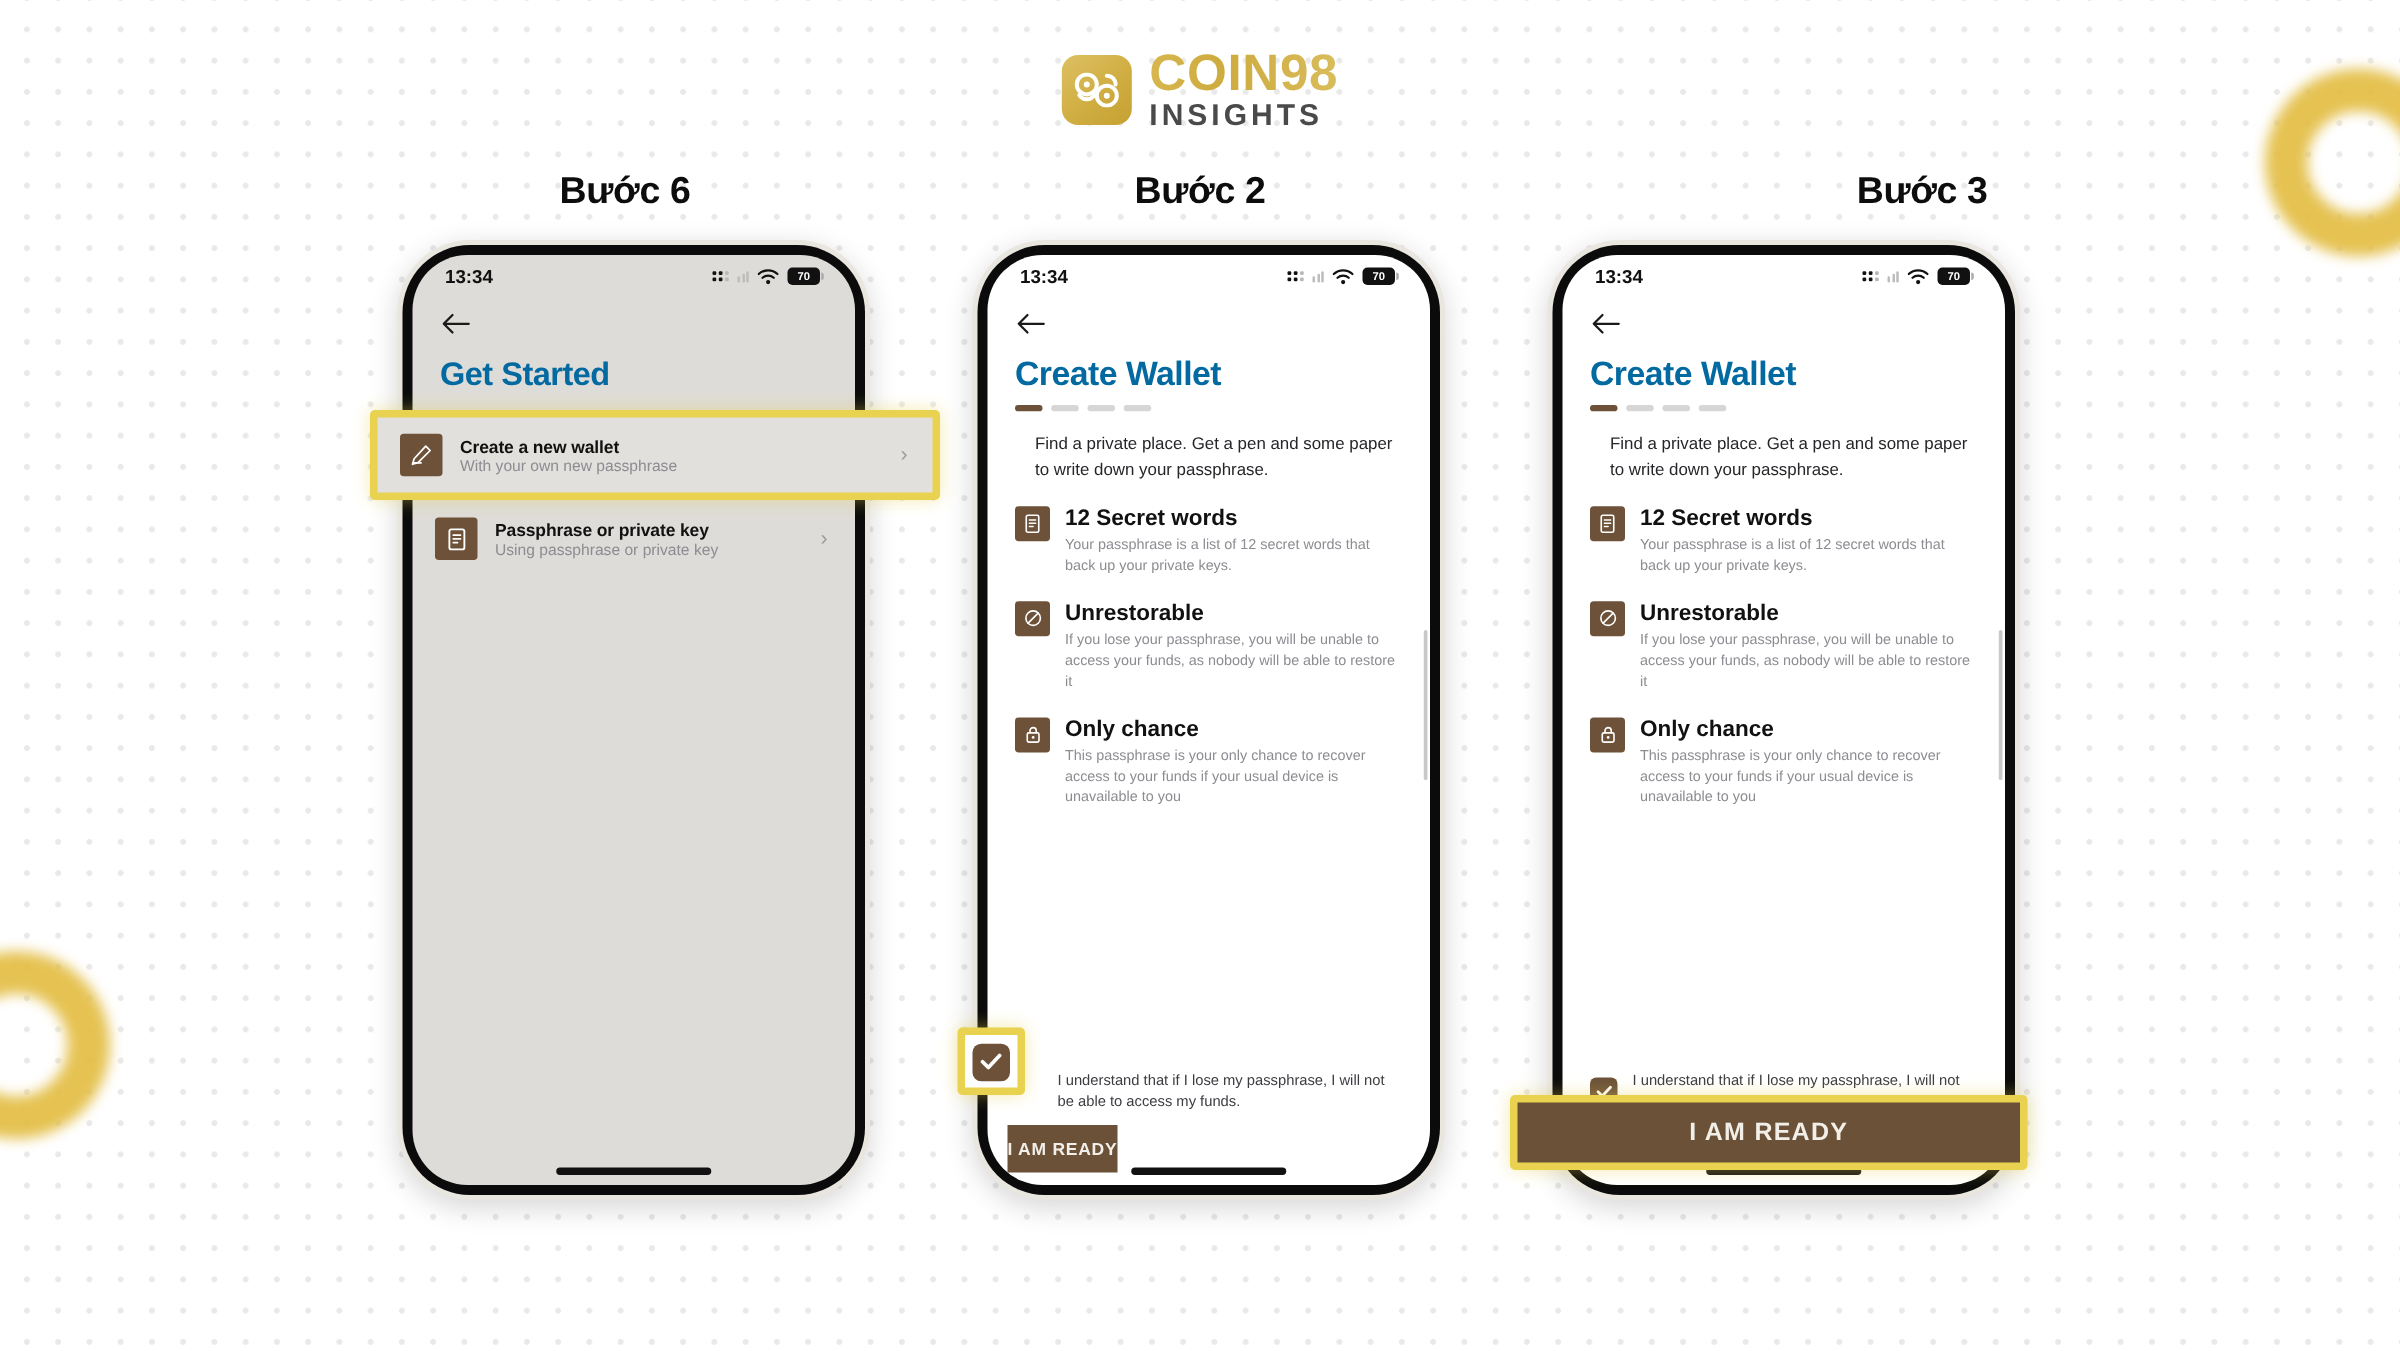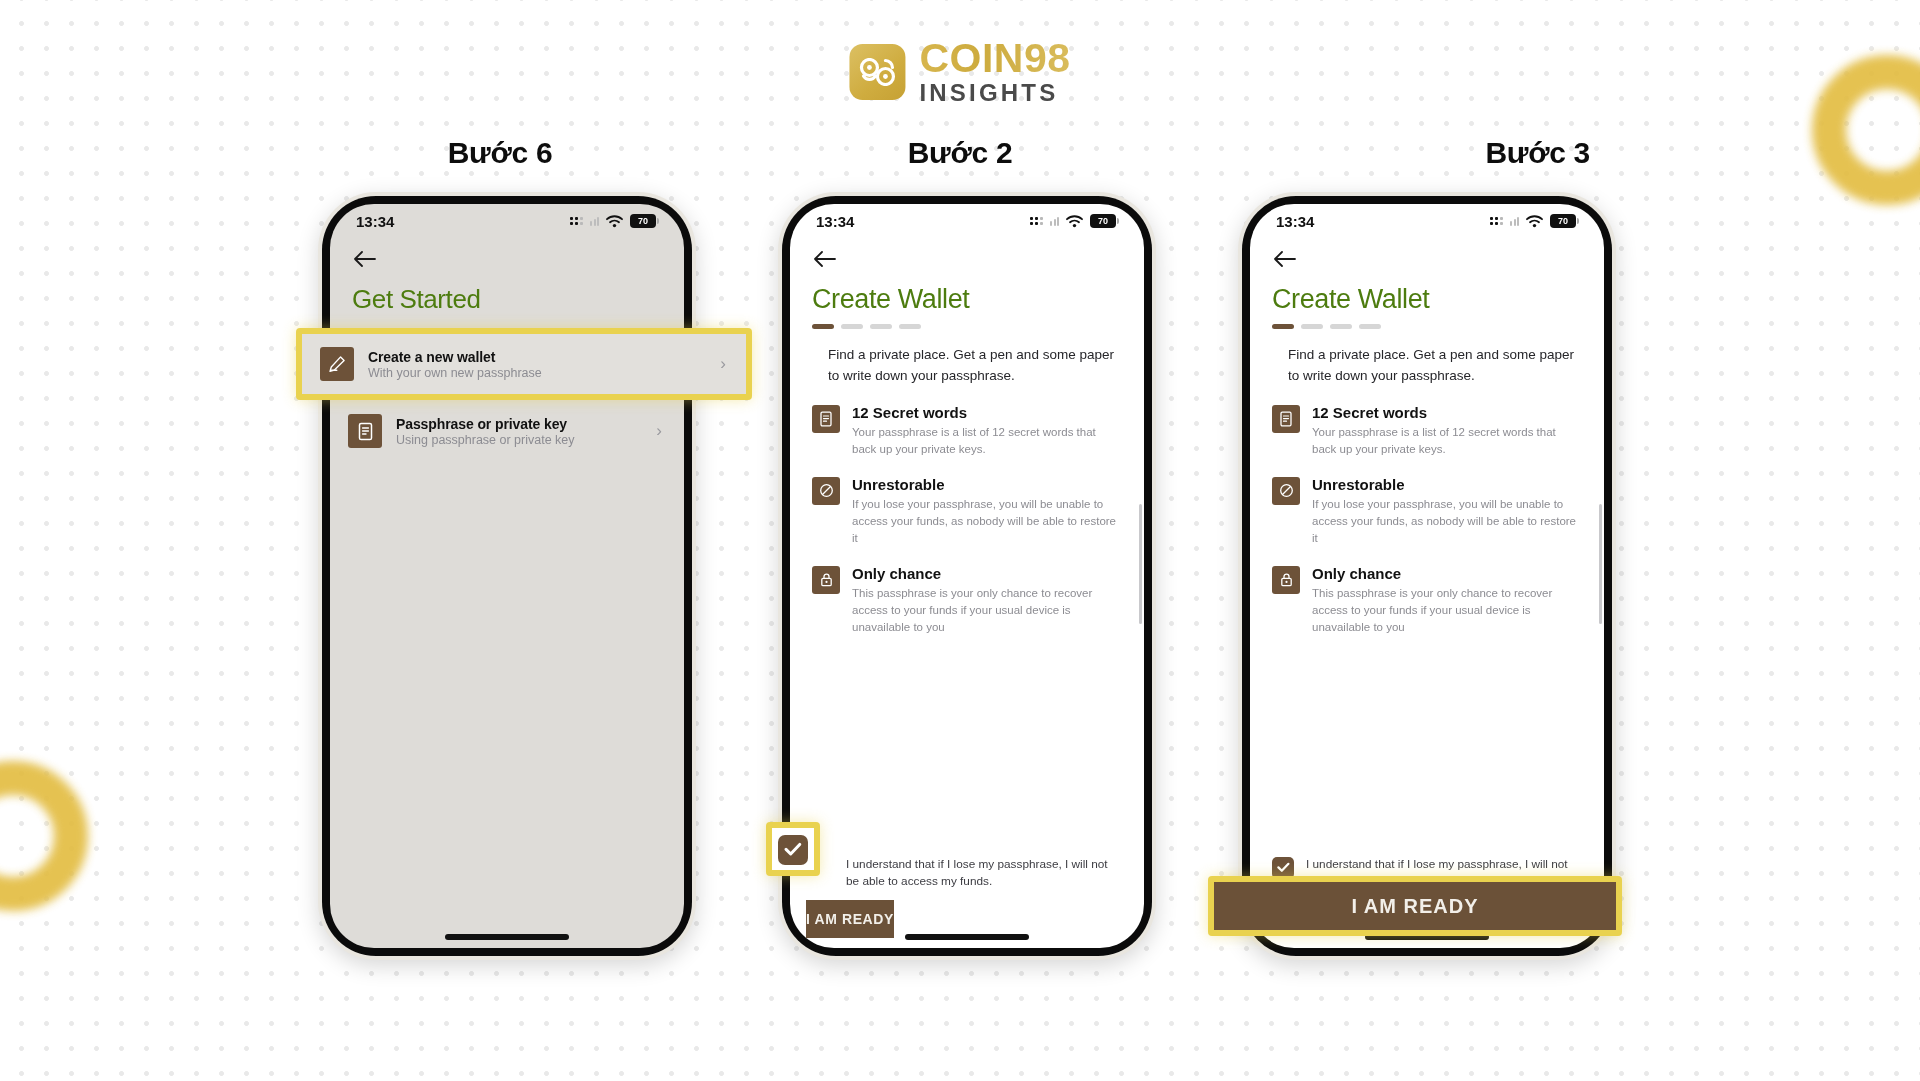--- a/index.html
+++ b/index.html
@@ -191,22 +191,22 @@
     display: flex;
     flex-direction: column;
     padding: 0 0 0 0;
     overflow: hidden;
   }
   .back-row { padding: 10px 0 0 22px; }
   .back-arrow { width: 26px; height: 22px; display: block; }
 
   .screen-title {
     font-size: 27px;
-    font-weight: 400;
-    color: #4d7c0f;
+    font-weight: 700;
+    color: #0369a1;
     padding: 14px 0 0 22px;
     letter-spacing: -.4px;
   }
   .screen-title.gray-page { font-size: 26px; }
 
   .progress-dashes {
     display: flex;
     gap: 7px;
     padding: 9px 0 0 22px;
   }
@@ -231,21 +231,21 @@
     align-items: flex-start;
   }
   .feat-icon {
     width: 28px; height: 28px;
     background: #6d5239;
     border-radius: 3px;
     flex: 0 0 28px;
     display: flex; align-items: center; justify-content: center;
     margin-top: 2px;
   }
-  .feat-title { font-size: 15px; font-weight: 700; color: #111; line-height: 1.3; }
+  .feat-title { font-size: 18px; font-weight: 700; color: #111; line-height: 1.3; }
   .feat-desc { font-size: 11.5px; color: #8c8c92; line-height: 1.46; margin-top: 2px; }
 
   
   .list-row {
     display: flex;
     align-items: center;
     gap: 14px;
     padding: 13px 18px 13px 18px;
   }
   .row-icon {
@@ -262,21 +262,21 @@
   .section-label {
     font-size: 13.5px;
     color: #6f6f75;
     padding: 14px 0 2px 22px;
   }
 
   
   .bottom-area { margin-top: auto; }
   .consent {
     display: flex;
-    align-items: flex-start;
+    align-items: center;
     gap: 12px;
     padding: 0 22px 10px 22px;
     margin-top: 35px;
   }
   .checkbox {
     width: 22px; height: 22px;
     background: #6d5239;
     border-radius: 5px;
     flex: 0 0 22px;
     display: flex; align-items: center; justify-content: center;

